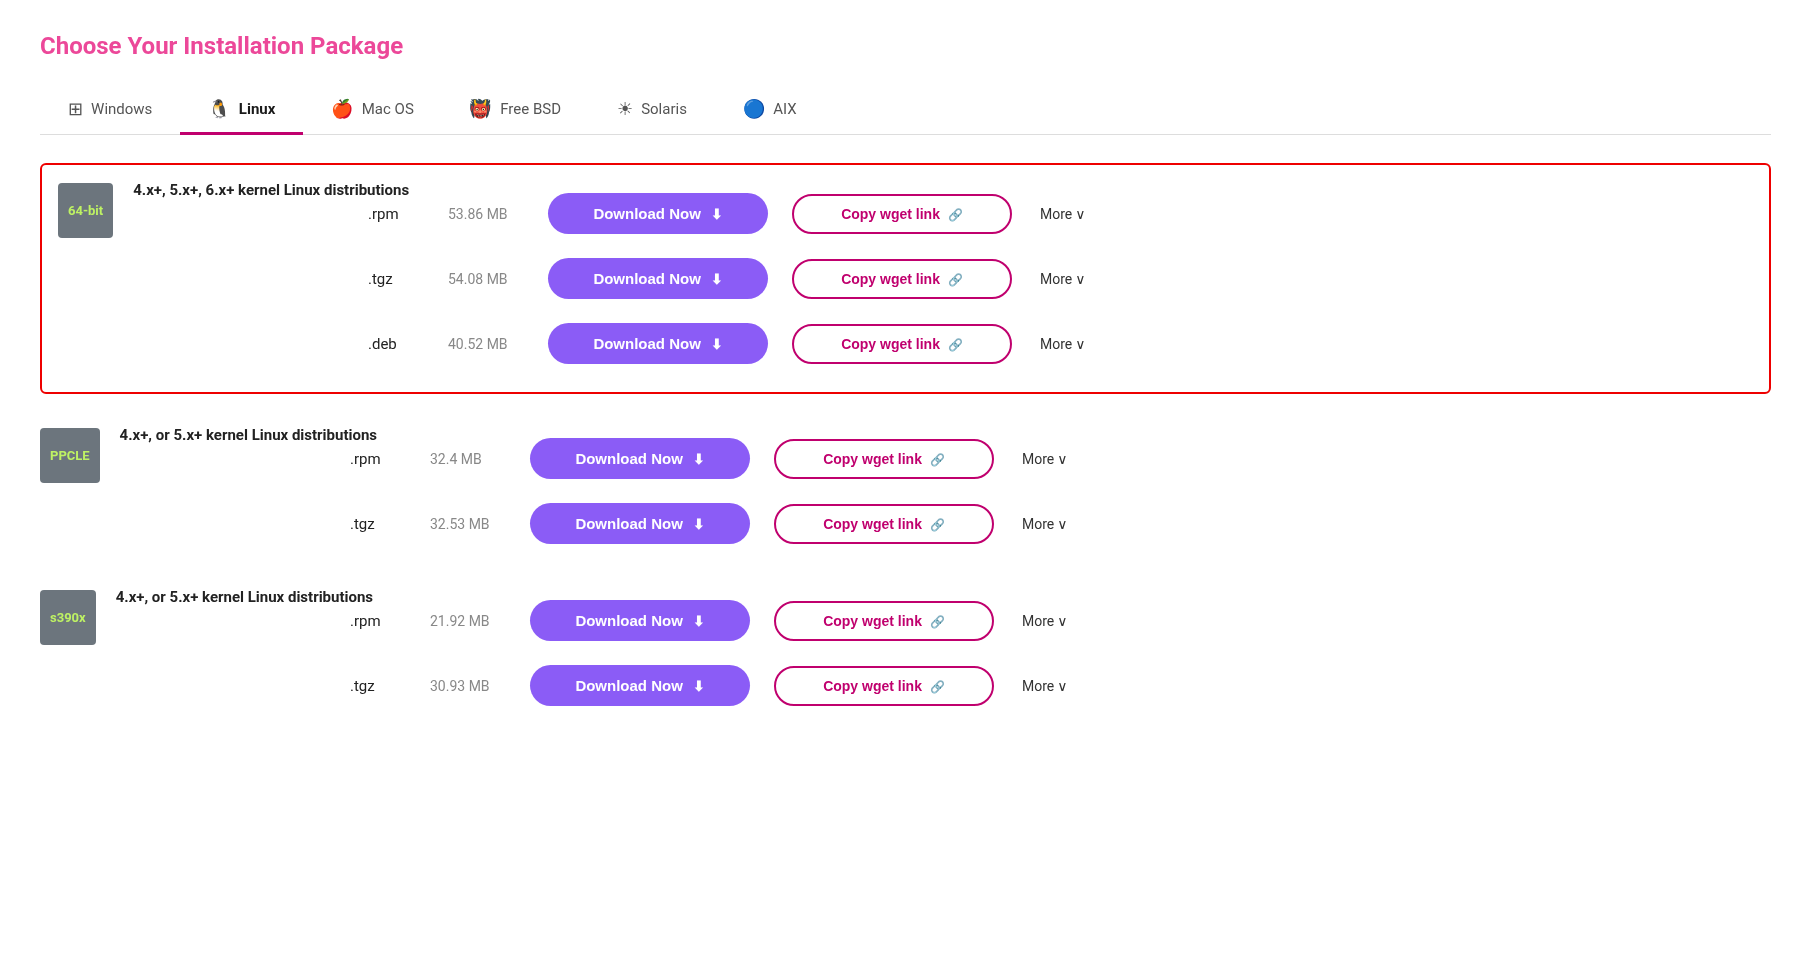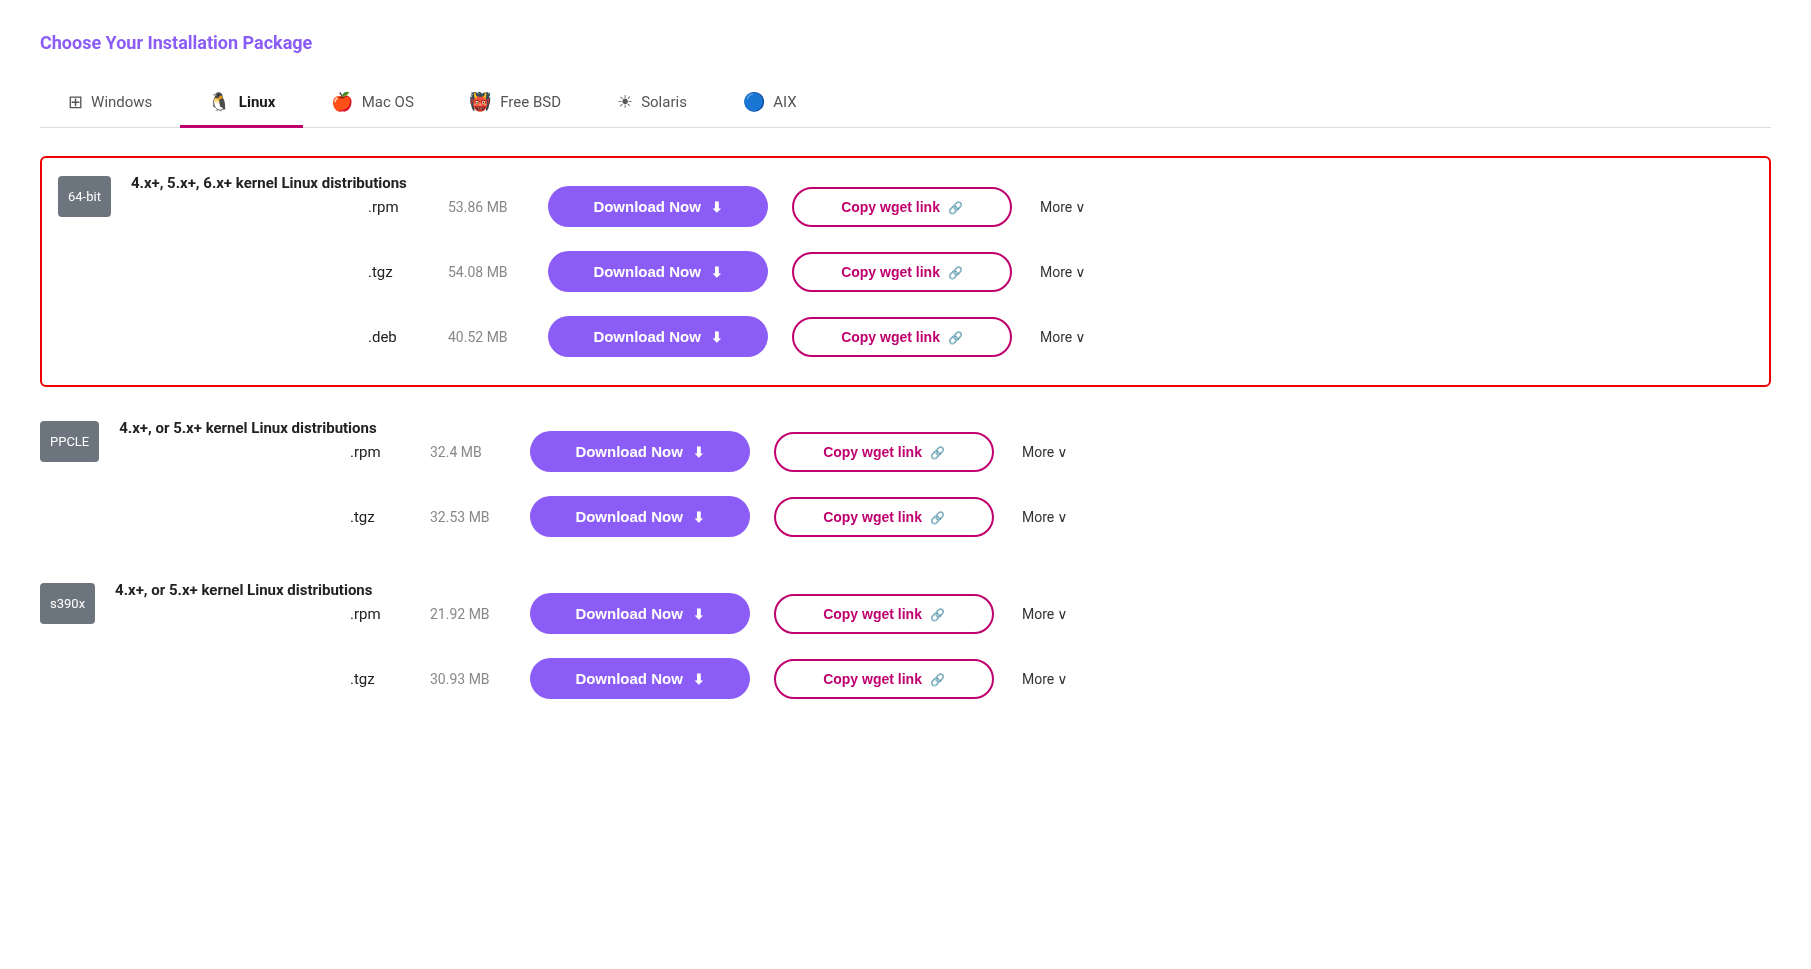--- a/index.html
+++ b/index.html
@@ -4,23 +4,23 @@
   <style>
     * { box-sizing: border-box; margin: 0; padding: 0; }
     body {
       font-family: -apple-system, BlinkMacSystemFont, 'Segoe UI', Roboto, Arial, sans-serif;
       background: #fff;
       color: #333;
       padding: 32px 40px;
     }
 
     .page-title {
-      font-size: 18px;
+      font-size: 24px;
       font-weight: 700;
-      color: #8b5cf6;
+      color: #ec4899;
       margin-bottom: 28px;
     }
 
     
     .tabs {
       display: flex;
       align-items: center;
       gap: 0;
       border-bottom: 1px solid #ddd;
       margin-bottom: 28px;
@@ -54,24 +54,24 @@
     }
     .section.highlighted {
       border: 2px solid #e00;
       border-radius: 6px;
       padding: 16px 16px 16px 16px;
       margin-bottom: 32px;
     }
 
     .arch-badge {
       background: #6c757d;
-      color: #ffffff;
+      color: #bef264;
       font-size: 13px;
-      font-weight: 400;
-      padding: 13px 10px;
+      font-weight: 700;
+      padding: 20px 10px;
       border-radius: 4px;
       white-space: nowrap;
       margin-top: 2px;
       flex-shrink: 0;
     }
 
     .section-desc {
       font-size: 15px;
       color: #222;
       font-weight: 700;

